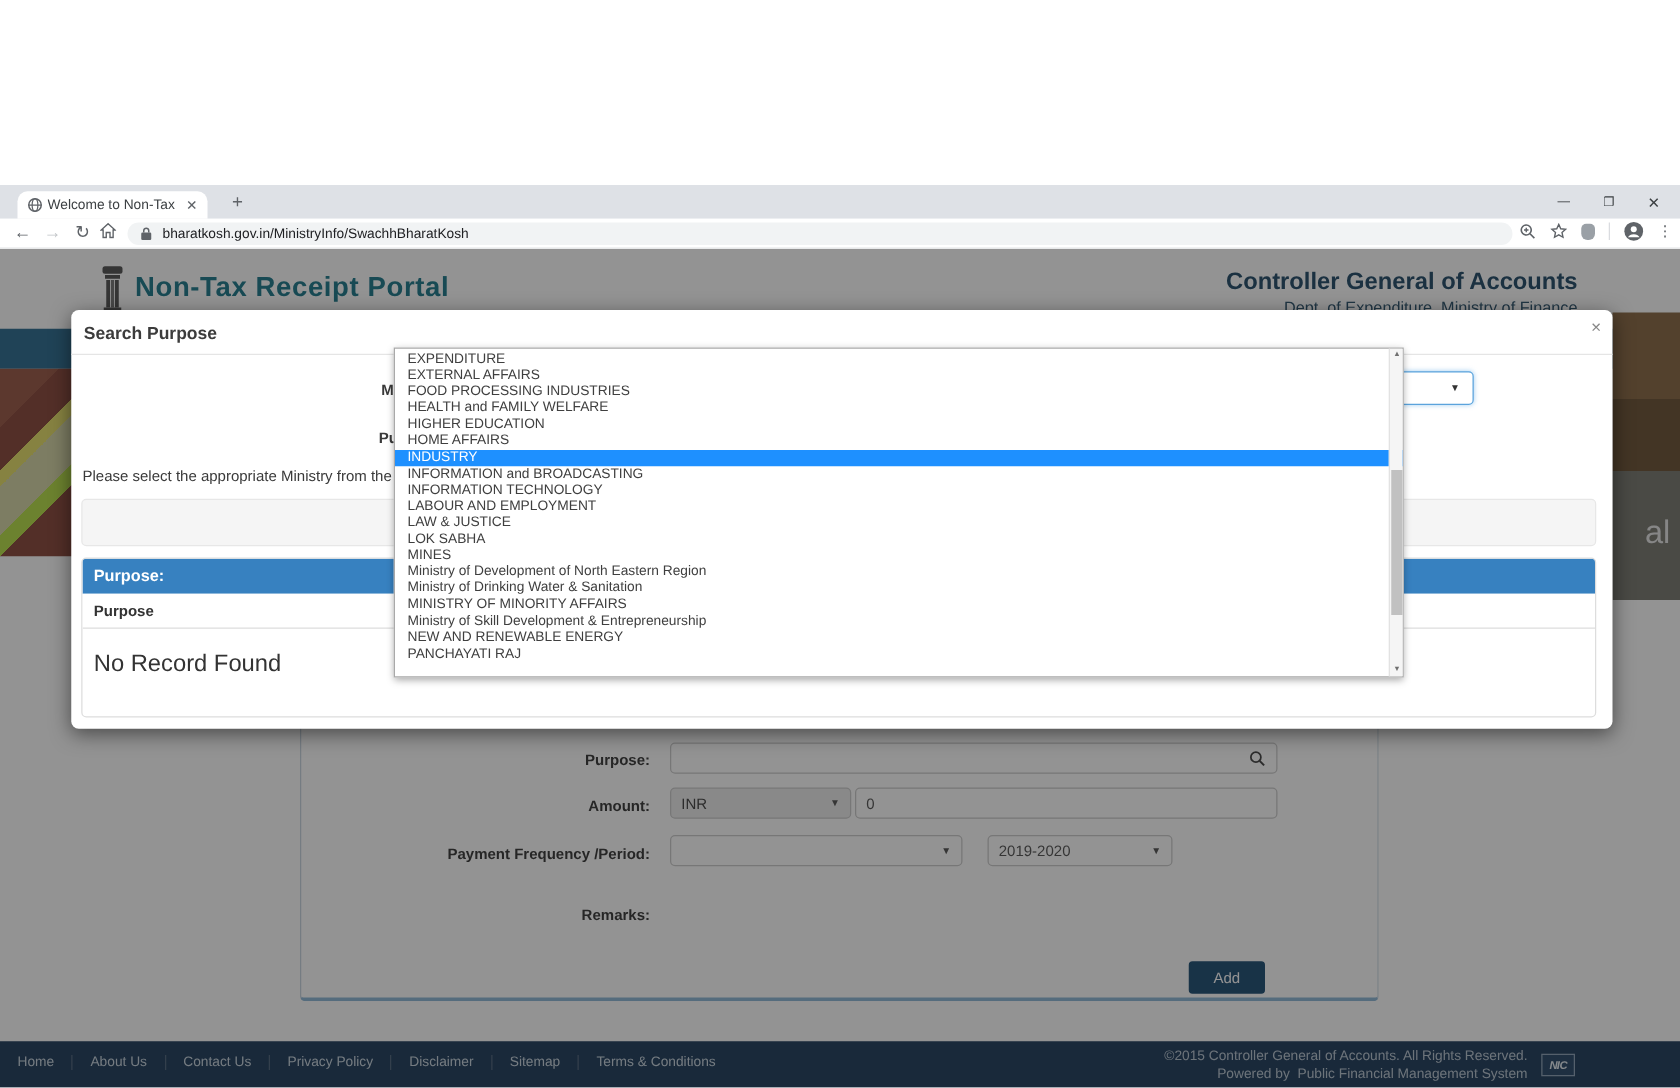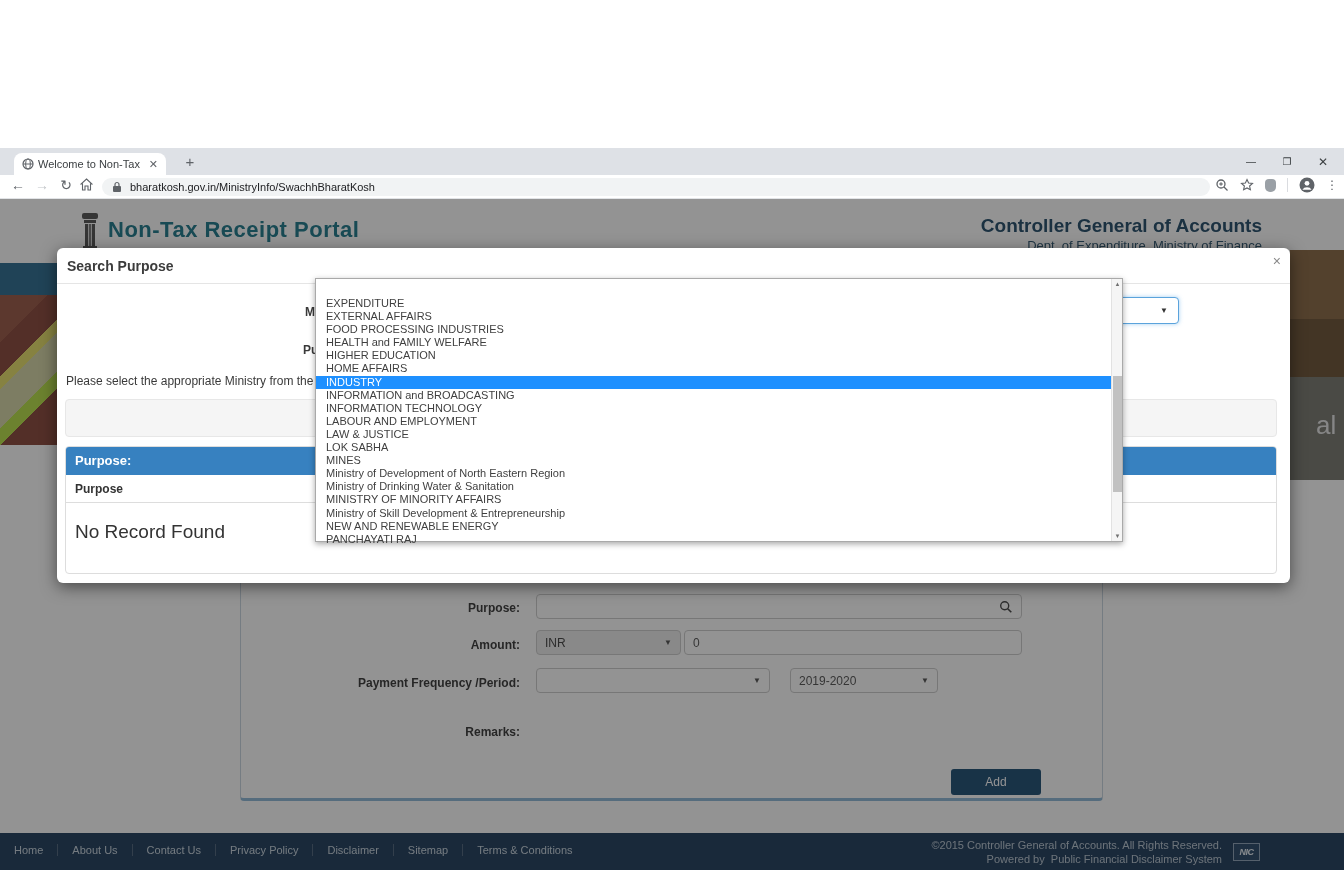--- a/index.html
+++ b/index.html
@@ -42,21 +42,21 @@
 
   
   .form-panel { position:absolute; left:240px; top:356px; width:863px; height:246px; background:#fff; border:1px solid #c9d6e0; border-bottom:3px solid #8fb8d8; border-radius:4px; }
   .flabel { position:absolute; font-size:12px; font-weight:bold; color:#3a3a3a; text-align:right; width:184px; }
   .finput { position:absolute; height:25px; border:1px solid #ccc; border-radius:4px; background:#fff; font-size:12px; color:#555; padding:0 8px; display:flex; align-items:center; }
   .fselect { position:absolute; height:25px; border:1px solid #ccc; border-radius:4px; background:#ededed; font-size:12px; color:#444; padding:0 8px; display:flex; align-items:center; justify-content:space-between; }
   .fselect .car { font-size:8px; color:#555; }
   .ftextarea { position:absolute; left:536px; top:517px; width:486px; height:42px; border:1px solid #ccc; border-radius:4px; background:#fff; font-size:12px; color:#999; padding:5px 8px; }
   .resize-grip { position:absolute; right:2px; bottom:2px; width:9px; height:9px;
      background:linear-gradient(135deg, transparent 0 50%, #999 50% 55%, transparent 55% 70%, #999 70% 75%, transparent 75%); }
-  .add-btn { position:absolute; left:951px; top:570px; width:90px; height:26px; background:#1f5076; color:#fff; font-size:12px; border:none; border-radius:3px; }
+  .add-btn { position:absolute; left:951px; top:570px; width:61px; height:26px; background:#1f5076; color:#fff; font-size:12px; border:none; border-radius:3px; }
   .mag-ico { position:absolute; right:8px; top:5px; }
 
   
   .page-footer { position:absolute; left:0; top:634px; width:1344px; height:37px; background:#223f5e; }
   .foot-links { position:absolute; left:14px; top:11px; display:flex; align-items:center;justify-content:center; }
   .foot-links a { font-size:11px; color:#c8d4de; text-decoration:none; padding:0 14px; border-right:1px solid #51677e; }
   .foot-links a:first-child { padding-left:0; }
   .foot-links a:last-child { border-right:none; }
   .foot-right { position:absolute; right:122px; top:5px; text-align:right; font-size:11px; color:#b9c6d2; line-height:14px; }
   .nic-box { position:absolute; right:84px; top:10px; width:27px; height:18px; border:1px solid #8fa3b8; background:#2a4a6b; color:#e6edf3; font-size:9px; font-weight:bold; font-style:italic; text-align:center; line-height:16px; letter-spacing:-0.5px; }
@@ -72,21 +72,21 @@
   .ministry-select .car { font-size:8px; color:#333; }
   .instruction { position:absolute; left:9px; top:126px; font-size:12px; color:#3a3a3a; }
   .well { position:absolute; left:8px; top:151px; width:1212px; height:38px; background:#f5f5f5; border:1px solid #e7e7e7; border-radius:4px; }
   .result-panel { position:absolute; left:8px; top:198px; width:1212px; height:128px; border:1px solid #ddd; border-radius:4px; overflow:hidden; background:#fff; }
   .panel-heading { height:28px; background:#3781c0; color:#fff; font-size:13px; font-weight:bold; line-height:28px; padding-left:9px; }
   .panel-colhead { height:28px; background:#fff; border-bottom:1px solid #ddd; font-size:12px; font-weight:bold; color:#333; line-height:28px; padding-left:9px; }
   .panel-body { height:72px; padding:18px 0 0 9px; font-size:19px; color:#333; }
 
   
   .dropdown { position:absolute; left:315px; top:79px; width:808px; height:264px; background:#fff; border:1px solid #a9a9a9; box-shadow:0 2px 6px rgba(0,0,0,.35); z-index:11; }
-  .dropdown ul { list-style:none; padding:2px 0 0 0;margin-top:16px; }
+  .dropdown ul { list-style:none; padding:2px 0 0 0; }
   .dropdown li { font-size:11px; line-height:13.1px; color:#3f3f3f; padding-left:10px; white-space:nowrap; overflow:hidden; }
   .dropdown li.selected { background:#1e90ff; color:#fff; }
   .dd-scrollbar { position:absolute; right:0; top:0; width:11px; height:262px; background:#f5f5f5; border-left:1px solid #e2e2e2; }
   .dd-arrow { position:absolute; left:0; width:11px; text-align:center; font-size:6px; color:#707070; }
   .dd-thumb { position:absolute; left:1px; width:9px; top:97px; height:116px; background:#c1c1c1; }
 
   svg { display:block; }
 </style>
 </head>
 <body>
@@ -224,21 +224,21 @@
         <a href="#">Home</a>
         <a href="#">About Us</a>
         <a href="#">Contact Us</a>
         <a href="#">Privacy Policy</a>
         <a href="#">Disclaimer</a>
         <a href="#">Sitemap</a>
         <a href="#">Terms &amp; Conditions</a>
       </div>
       <div class="foot-right">
         <div>©2015 Controller General of Accounts. All Rights Reserved.</div>
-        <div><span>Powered by</span>&nbsp;&nbsp;<span>Public Financial Disclaimer System</span></div>
+        <div><span>Powered by</span>&nbsp;&nbsp;<span>Public Financial Management System</span></div>
       </div>
       <div class="nic-box">NIC</div>
     </div>
 
     <div class="backdrop"></div>
 
     <div class="modal">
       <span class="modal-close">×</span>
       <div class="modal-title">Search Purpose</div>
       <div class="modal-hr"></div>

